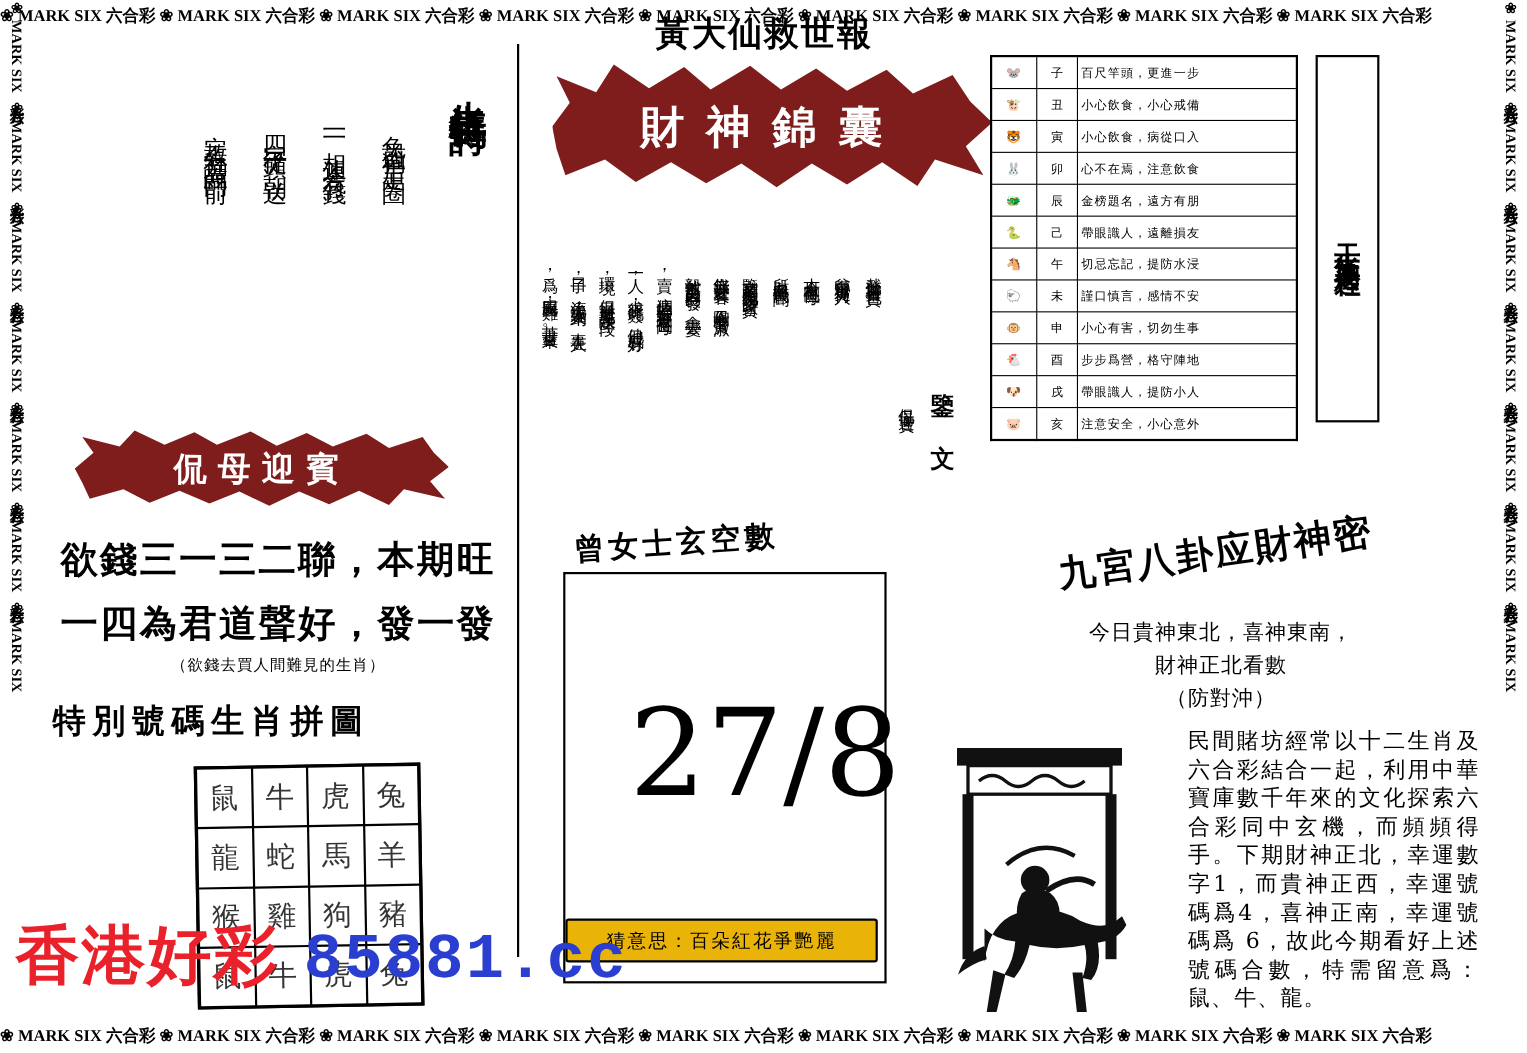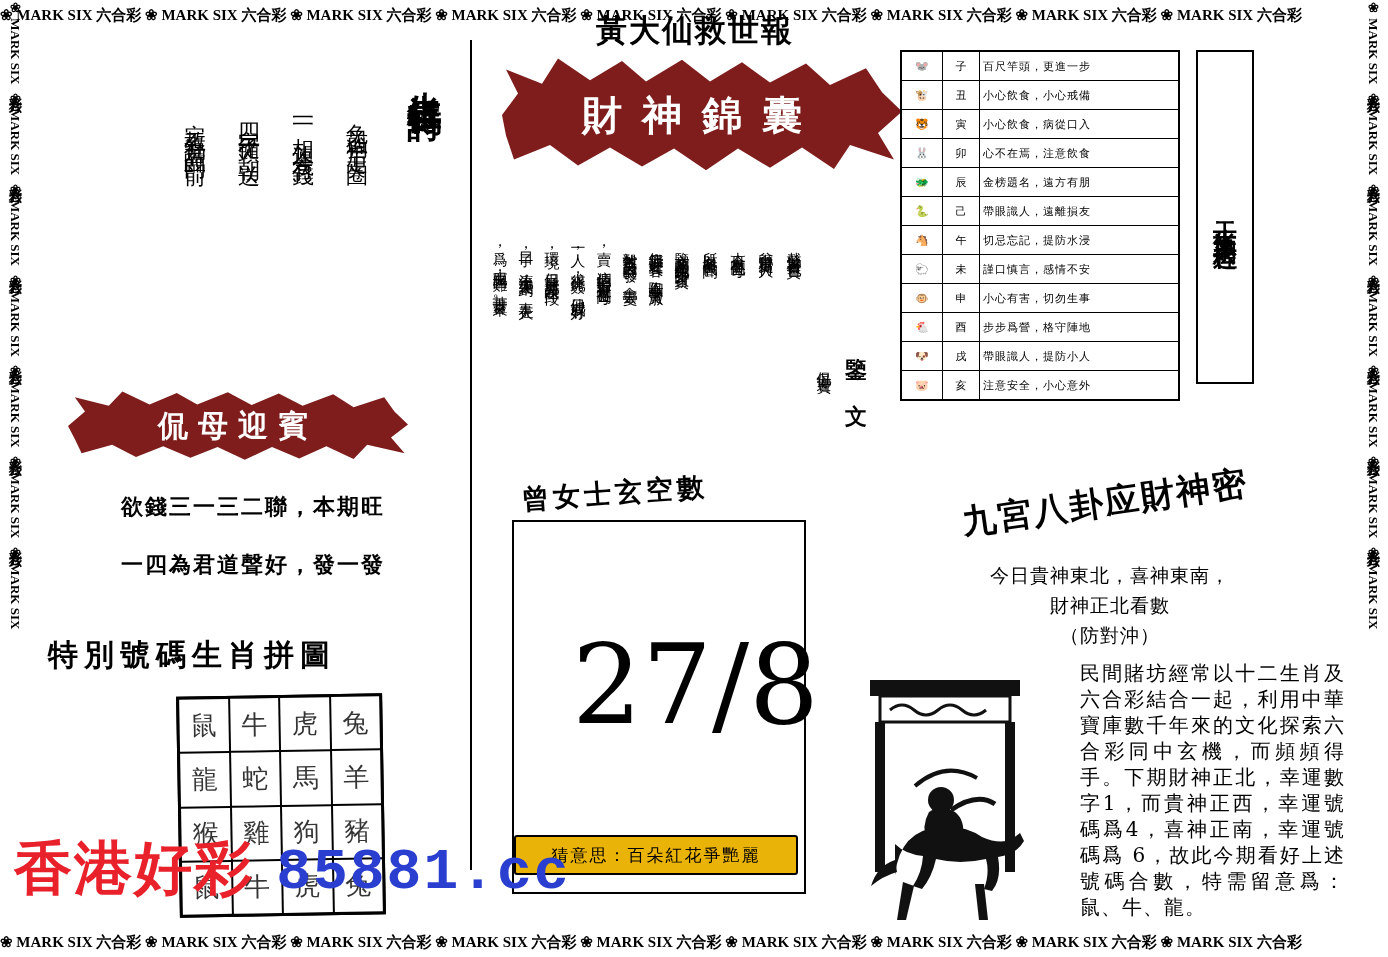--- a/index.html
+++ b/index.html
@@ -83,23 +83,23 @@
     clip-path:polygon(0% 50%,5% 30%,2% 10%,12% 22%,16% 2%,24% 20%,32% 4%,38% 20%,47% 3%,54% 21%,62% 5%,69% 22%,78% 6%,84% 24%,93% 10%,96% 30%,100% 48%,95% 66%,99% 88%,88% 76%,84% 96%,76% 78%,68% 95%,60% 79%,52% 97%,44% 79%,36% 94%,28% 78%,20% 93%,13% 76%,4% 88%,2% 68%);
   }
   .burst-2{
     left:500px;top:55px;width:400px;height:120px;
     font-size:40px;letter-spacing:20px;
     clip-path:polygon(0% 50%,4% 32%,1% 12%,10% 24%,14% 3%,22% 21%,30% 5%,36% 22%,45% 4%,52% 22%,60% 6%,67% 23%,76% 7%,82% 25%,91% 11%,95% 31%,100% 47%,94% 65%,98% 87%,87% 75%,83% 95%,75% 77%,67% 94%,59% 78%,51% 96%,43% 78%,35% 93%,27% 77%,19% 92%,12% 75%,3% 87%,1% 67%);
   }
 
   .win-verse{
     position:absolute;left:10px;top:440px;width:410px;
-    font-size:22px;font-weight:bold;line-height:58px;
+    font-size:34px;font-weight:bold;line-height:58px;
     text-align:center;letter-spacing:2px;
-    font-family:Liberation Mono, monospace;
+    font-family:Liberation Sans, sans-serif;
   }
   .win-note{
     position:absolute;left:10px;top:556px;width:410px;
     text-align:center;font-size:14px;letter-spacing:1px;
   }
 
   .special-title{
     position:absolute;left:10px;top:595px;width:410px;
     text-align:left;font-size:30px;font-weight:bold;letter-spacing:6px;
   }
@@ -257,20 +257,21 @@
       <div class="zp-line zp-l3 vcol">四字從頭一朝送</div>
       <div class="zp-line zp-l4 vcol">定教福君臨門前</div>
     </div>
 
     <div class="burst burst-1">侃母迎賓</div>
 
     <div class="win-verse">
       <div>欲錢三一三二聯，本期旺</div>
       <div>一四為君道聲好，發一發</div>
     </div>
+    <div class="win-note">（欲錢去買人間難見的生肖）</div>
 
     <div class="special-title">特別號碼生肖拼圖</div>
 
     <div class="grid-wrap">
       <div class="grid-cell">
           <span>鼠</span>
         </div>
       <div class="grid-cell">
           <span>牛</span>
         </div>

